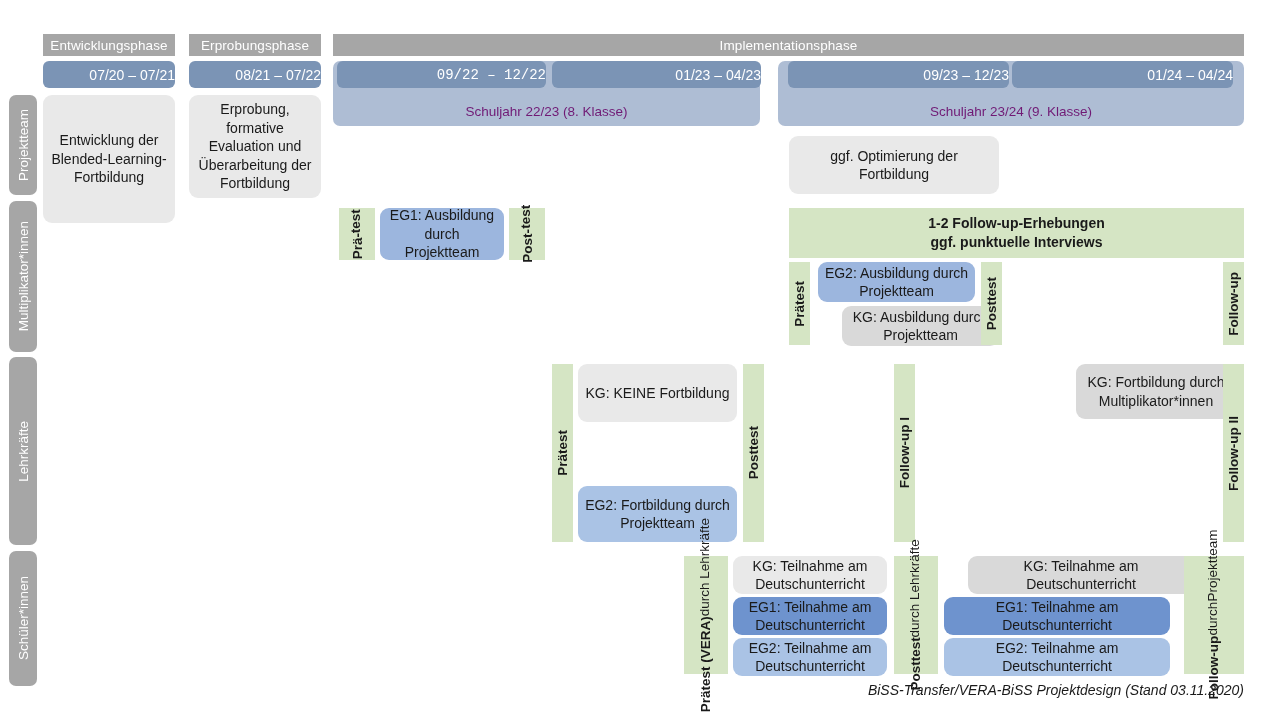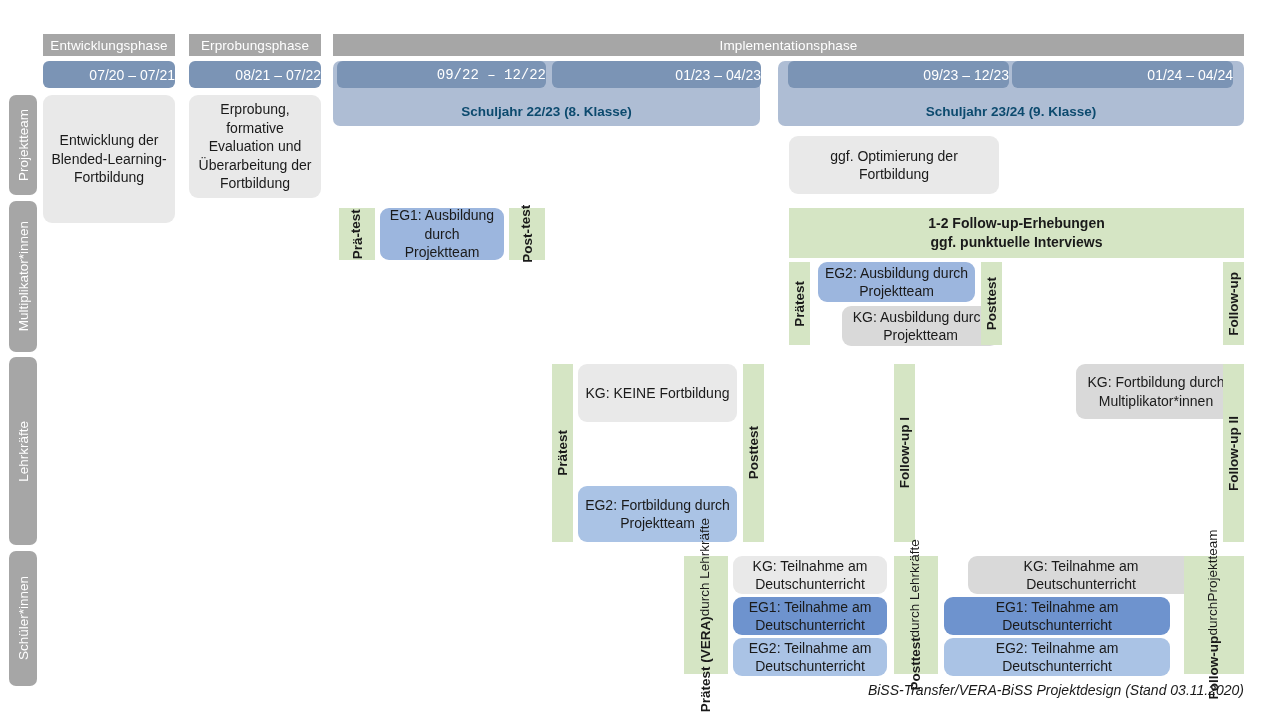--- a/index.html
+++ b/index.html
@@ -19,24 +19,24 @@
     display:flex;align-items:center;justify-content:center;
     font-size:13.5px;letter-spacing:.1px;
   }
   .date-chip{
     background:#7b94b5;color:#ffffff;
     border-radius:6px;
     display:flex;align-items:center;justify-content:flex-end;
     font-size:14px;
   }
   .year-band{
-    background:#aebdd4;color:#0c4a6e;
+    background:#aebdd4;color:#701a75;
     border-radius:7px;
     display:flex;align-items:flex-end;justify-content:center;
-    font-size:13.5px;font-weight:bold;
+    font-size:13.5px;font-weight:normal;
     padding-bottom:7px;
   }
   .year-band-label{display:block;}
 
   .rowlabel{
     background:#a6a6a6;color:#ffffff;
     border-radius:7px;
     display:flex;align-items:center;justify-content:center;
     font-size:13.5px;
   }

